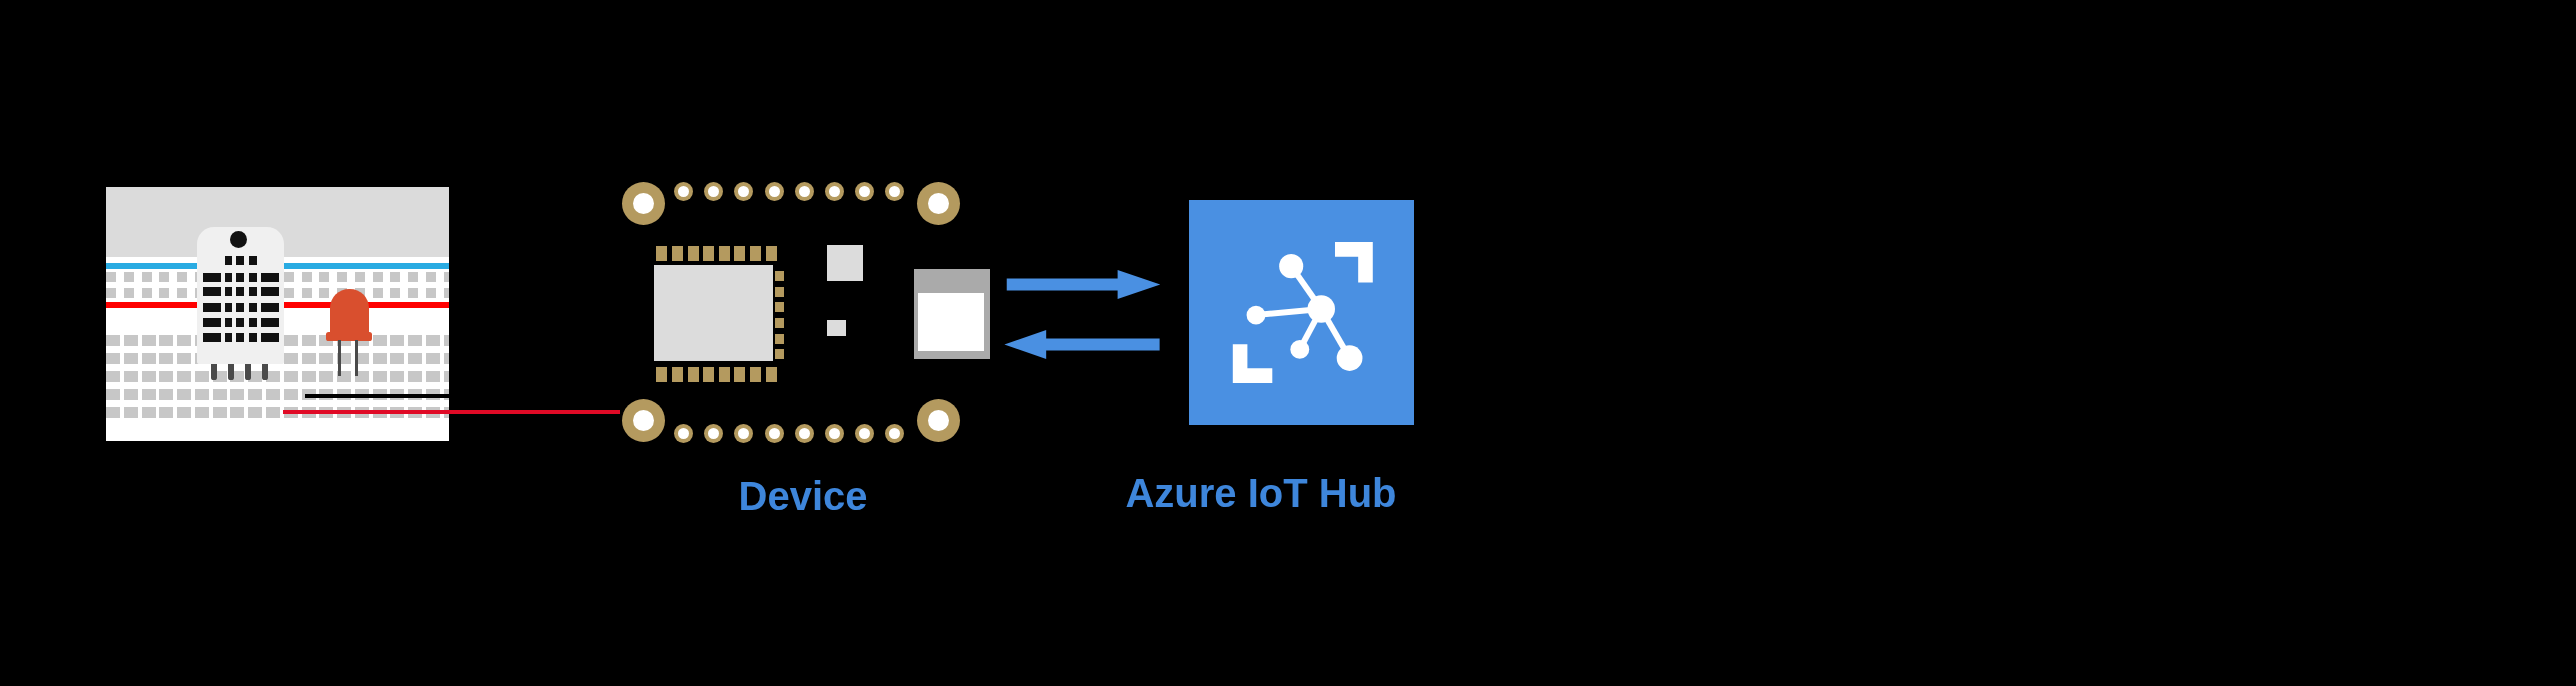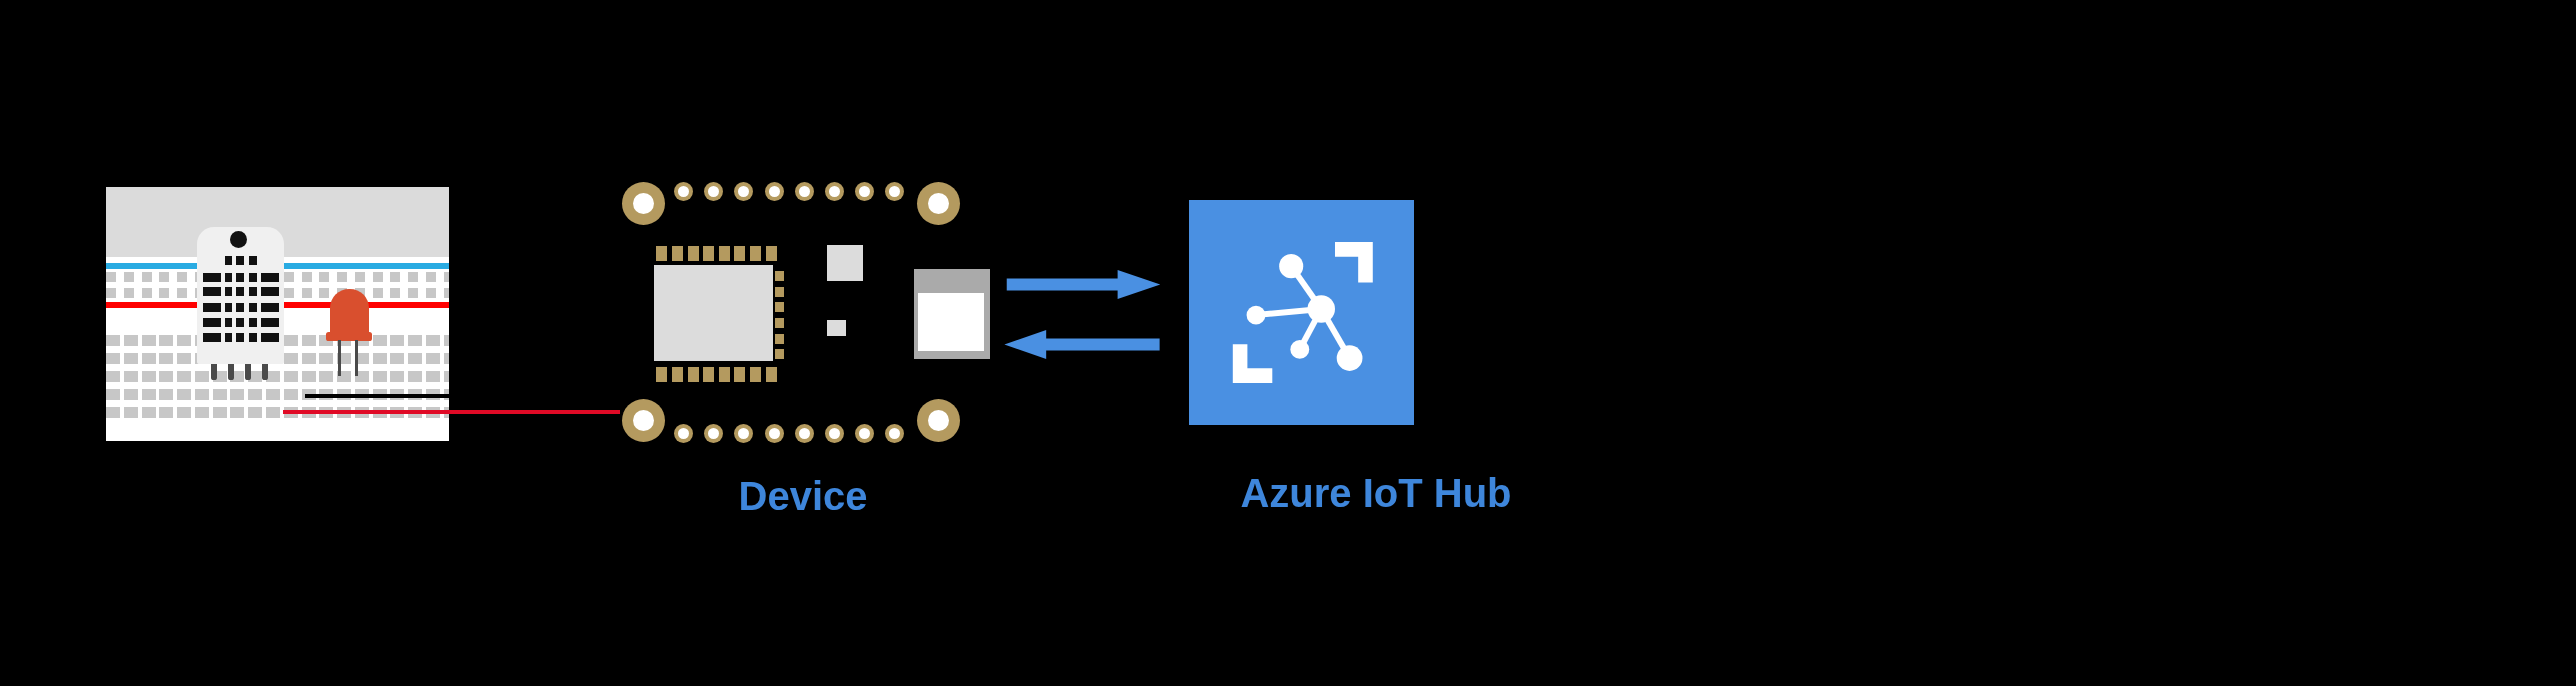--- a/index.html
+++ b/index.html
@@ -345,16 +345,16 @@
         <circle cx="119" cy="77" r="14" fill="#fff"></circle>
         <circle cx="78" cy="134" r="11" fill="#fff"></circle>
         <circle cx="129" cy="174" r="11" fill="#fff"></circle>
         <circle cx="187" cy="184" r="15" fill="#fff"></circle>
         <path d="M170,49 L214,49 L214,96 L197,96 L197,66 L170,66 Z" fill="#fff"></path>
         <path d="M51,168 L68,168 L68,196 L97,196 L97,213 L51,213 Z" fill="#fff"></path>
       </svg>
   </div>
 
   <div class="label" id="label-device" style="left: 803px; top: 476px;">Device</div>
-  <div class="label" id="label-hub" style="left: 1376px; top: 473px;">Azure IoT Hub</div>
+  <div class="label" id="label-hub" style="left: 1261px; top: 473px;">Azure IoT Hub</div>
 
 </div>
 
 
 </body></html>

